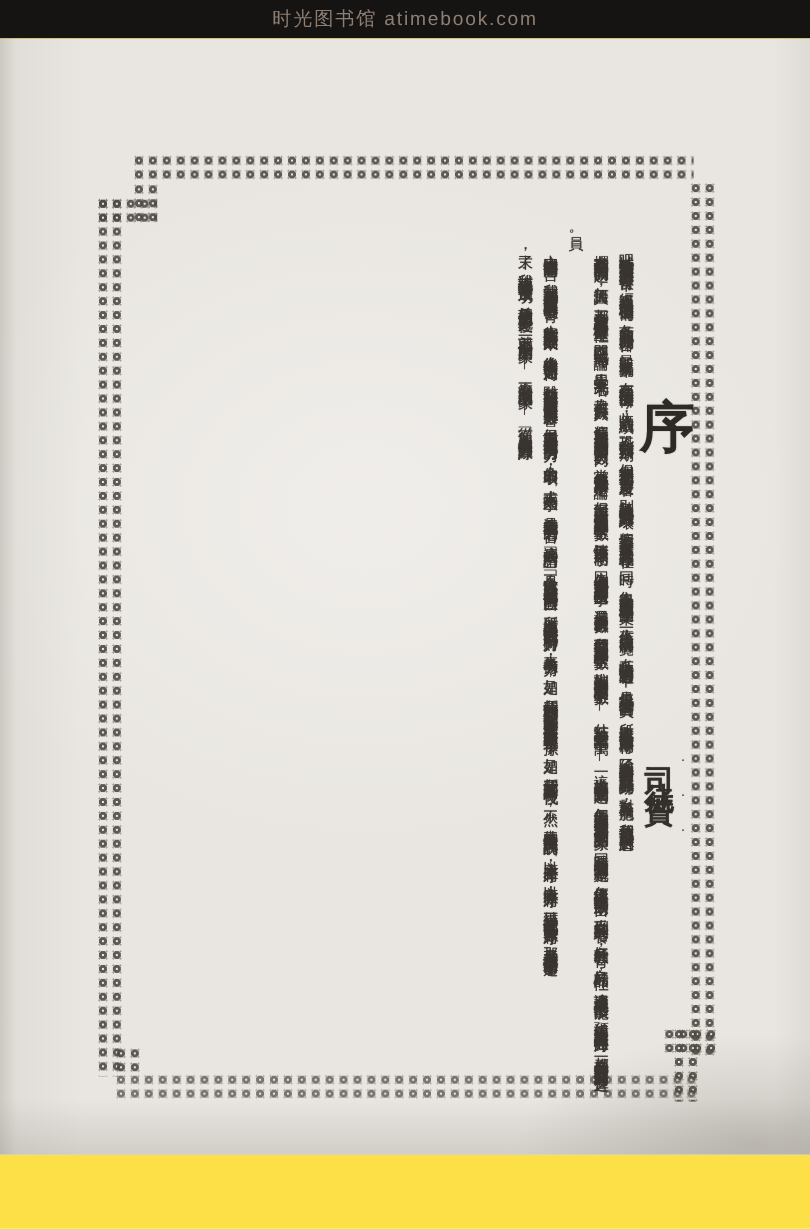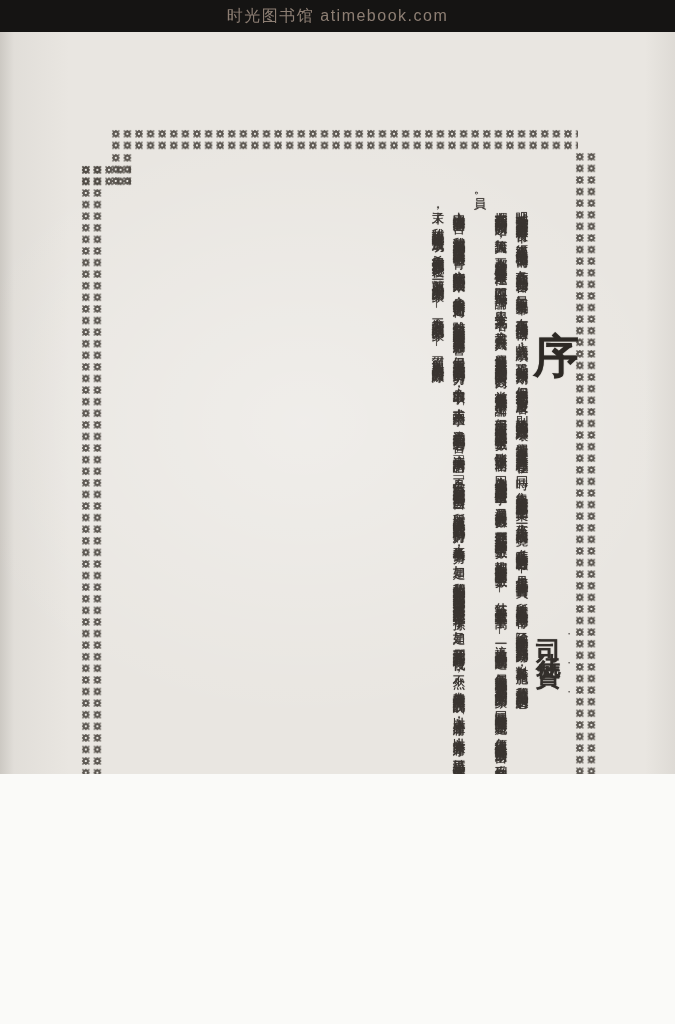--- a/index.html
+++ b/index.html
@@ -1,17 +1,17 @@
 <!DOCTYPE html>
 <html><head>
 <meta charset="utf-8">
 <style>
   html,body{margin:0;padding:0;}
   body{width:675px;height:1024px;background:#fafaf8;font-family:"Liberation Serif","DejaVu Serif",serif;}
-  .stage{position:relative;width:675px;height:774px;overflow:hidden;background:#fde047;}
+  .stage{position:relative;width:675px;height:1024px;overflow:hidden;background:#fde047;}
 
   
   .watermark-bar{
     position:absolute;left:0;top:0;width:675px;height:32px;
     background:#151413;
     display:flex;align-items:center;justify-content:center;
   }
   .watermark-text{
     color:#9a8a7e;font-family:"Liberation Sans","DejaVu Sans",sans-serif;
     font-size:16px;letter-spacing:1.5px;opacity:.9;

